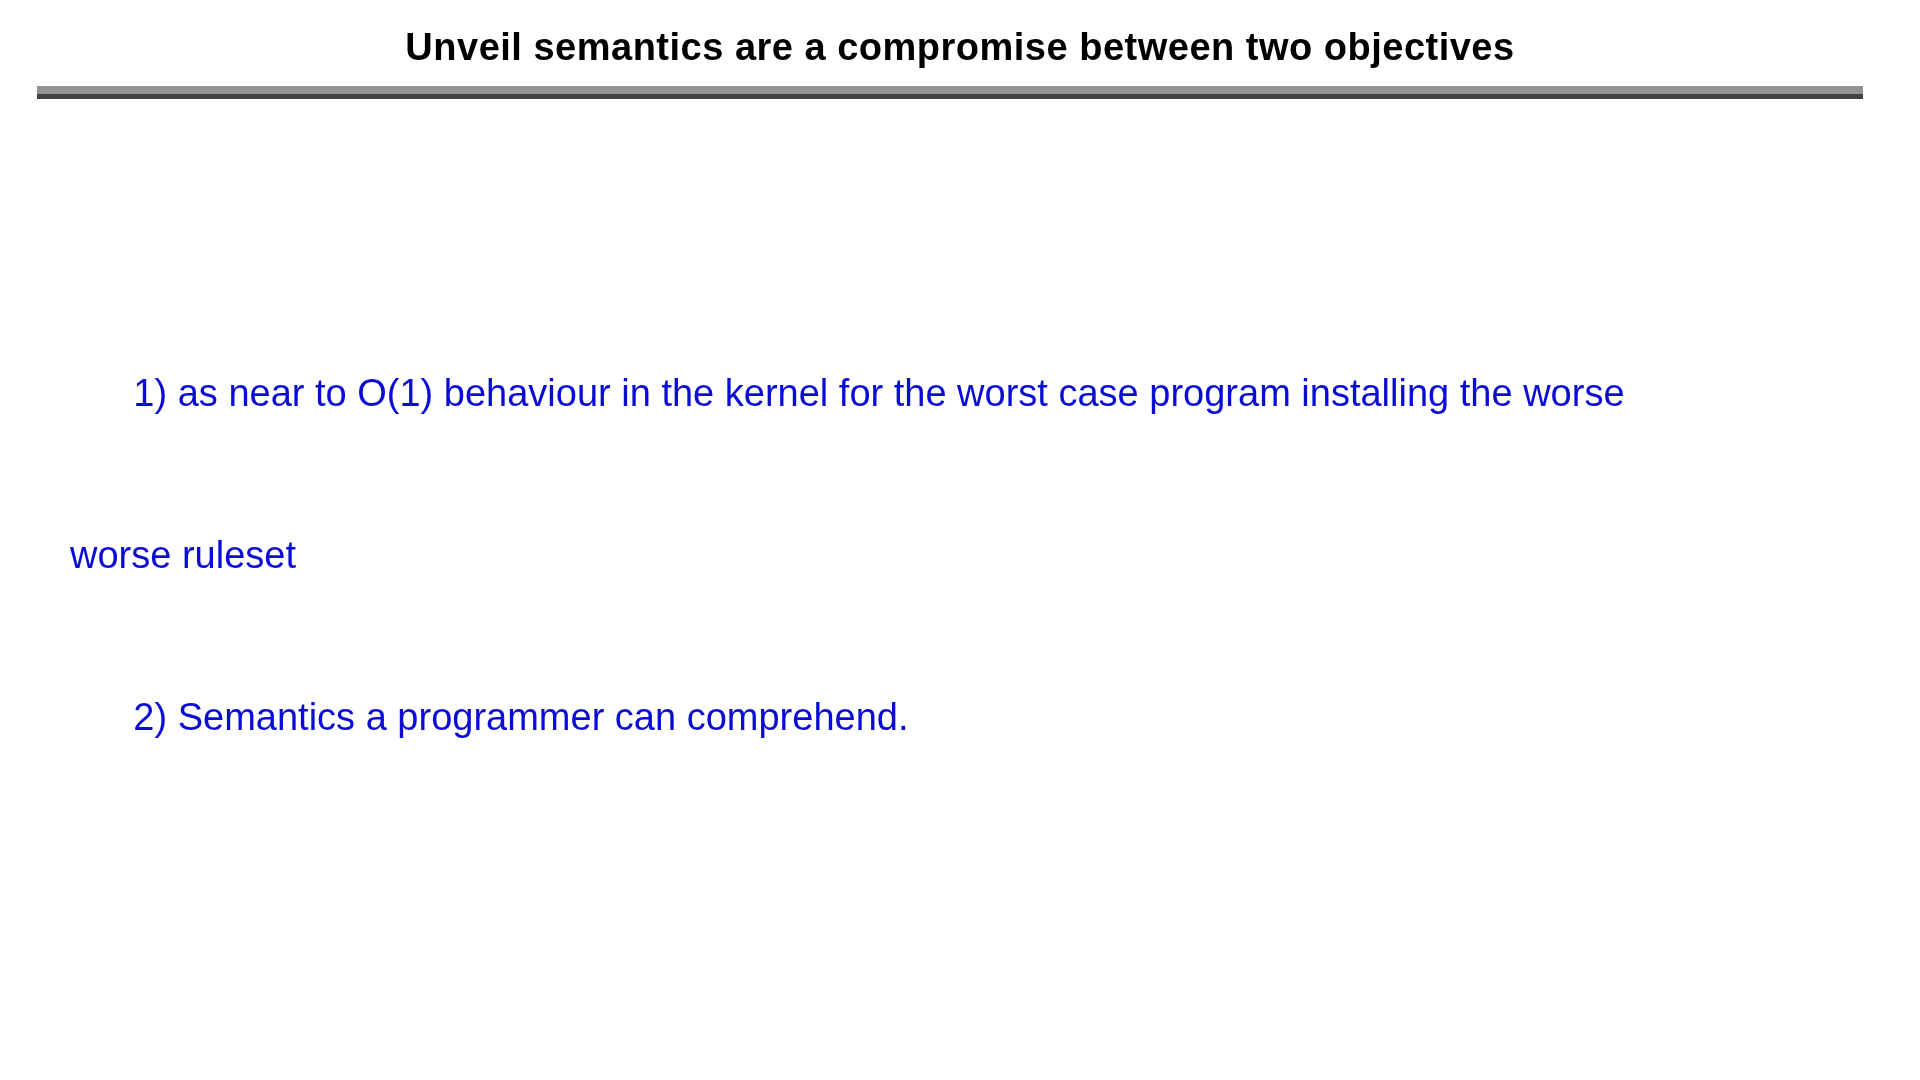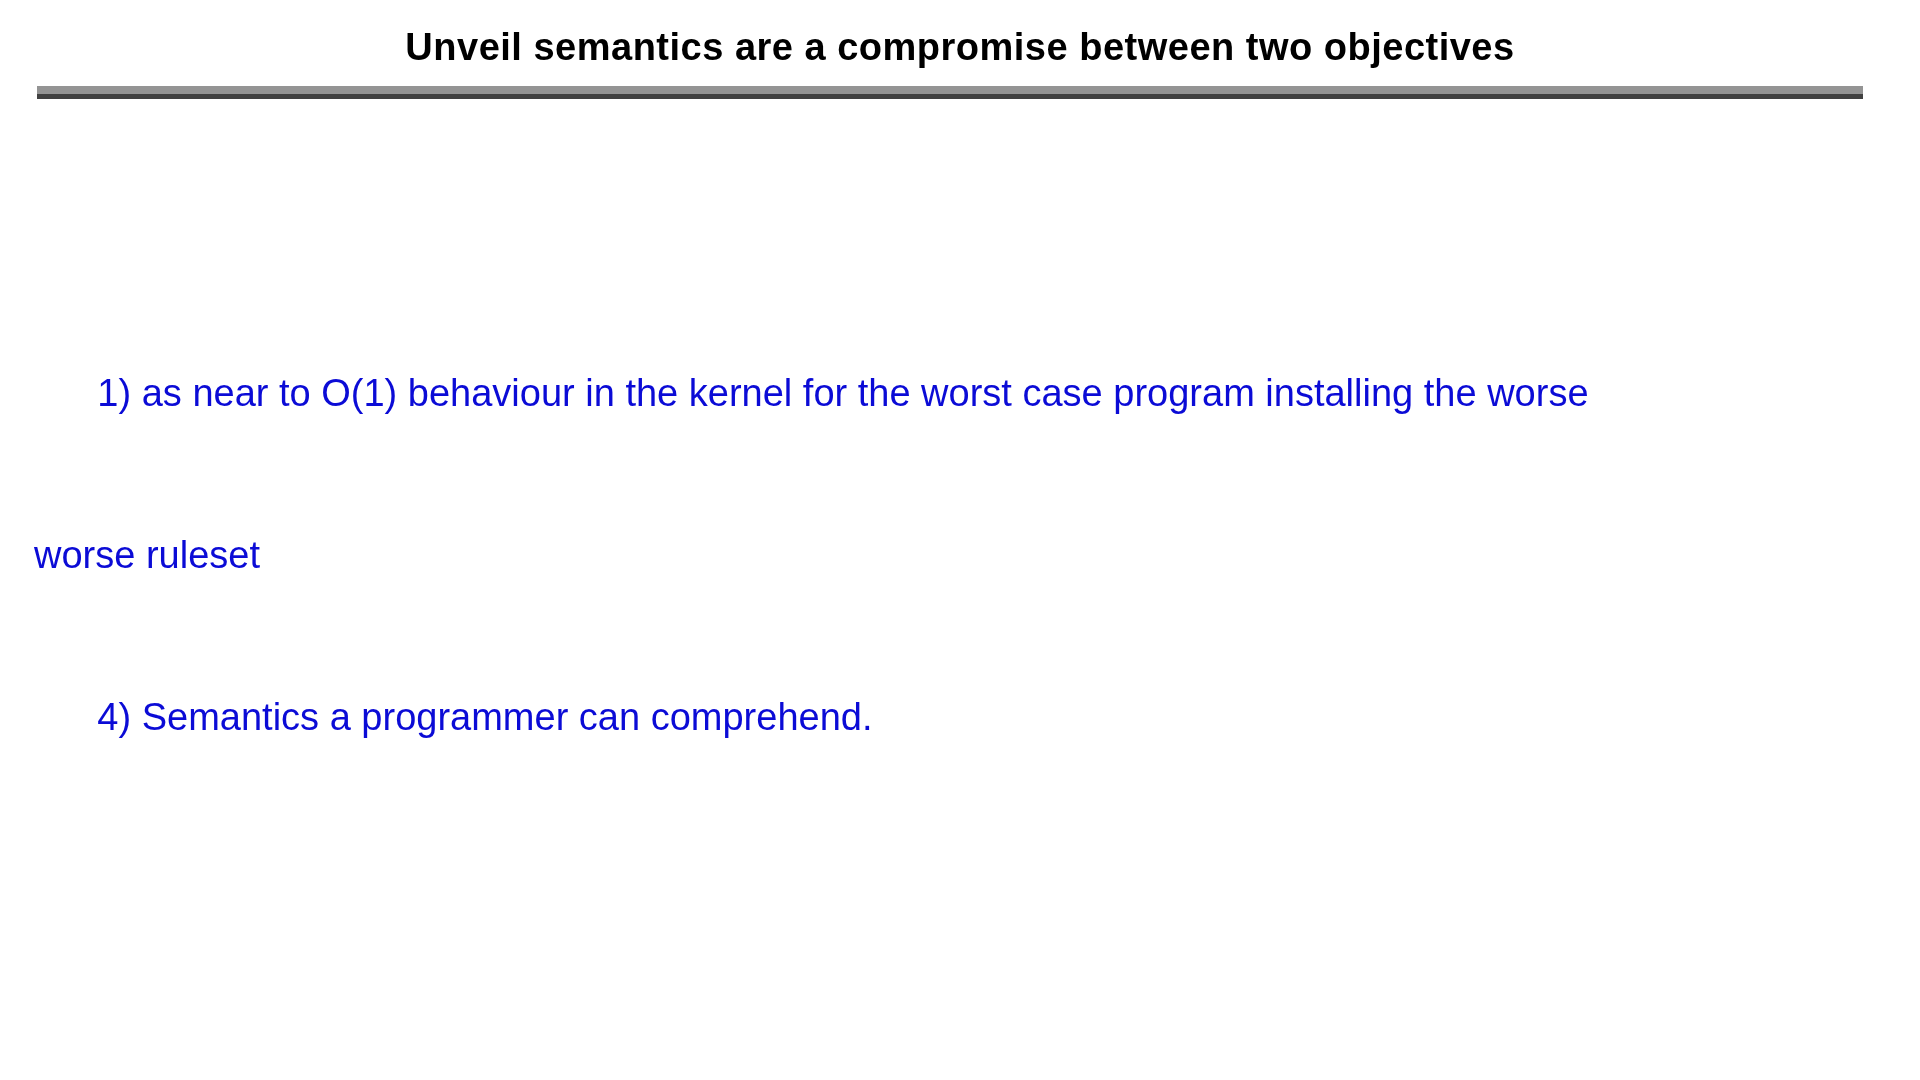--- a/index.html
+++ b/index.html
@@ -48,37 +48,38 @@
     font-size: 38px;
     line-height: 54px;
     white-space: pre;
   }
   .para {
     margin: 0 0 64px 0;
   }
   .body-line {
     white-space: pre;
     min-height: 54px;
+    margin-left: 36px;
   }
 </style>
 </head>
 <body>
 
 <div class="slide">
 
   <div class="slide-title">Unveil semantics are a compromise between two objectives</div>
 
   <div class="divider"></div>
 
   <div class="slide-body">
 
     <div class="para">
       <div class="body-line">      1) as near to O(1) behaviour in the kernel for the worst case program installing the worse</div>
       <div class="body-line">worse ruleset</div>
-      <div class="body-line">      4) Semantics a programmer can comprehend.</div>
+      <div class="body-line">      2) Semantics a programmer can comprehend.</div>
     </div>
 
     <div class="para">
       
     </div>
 
     
 
     
 

